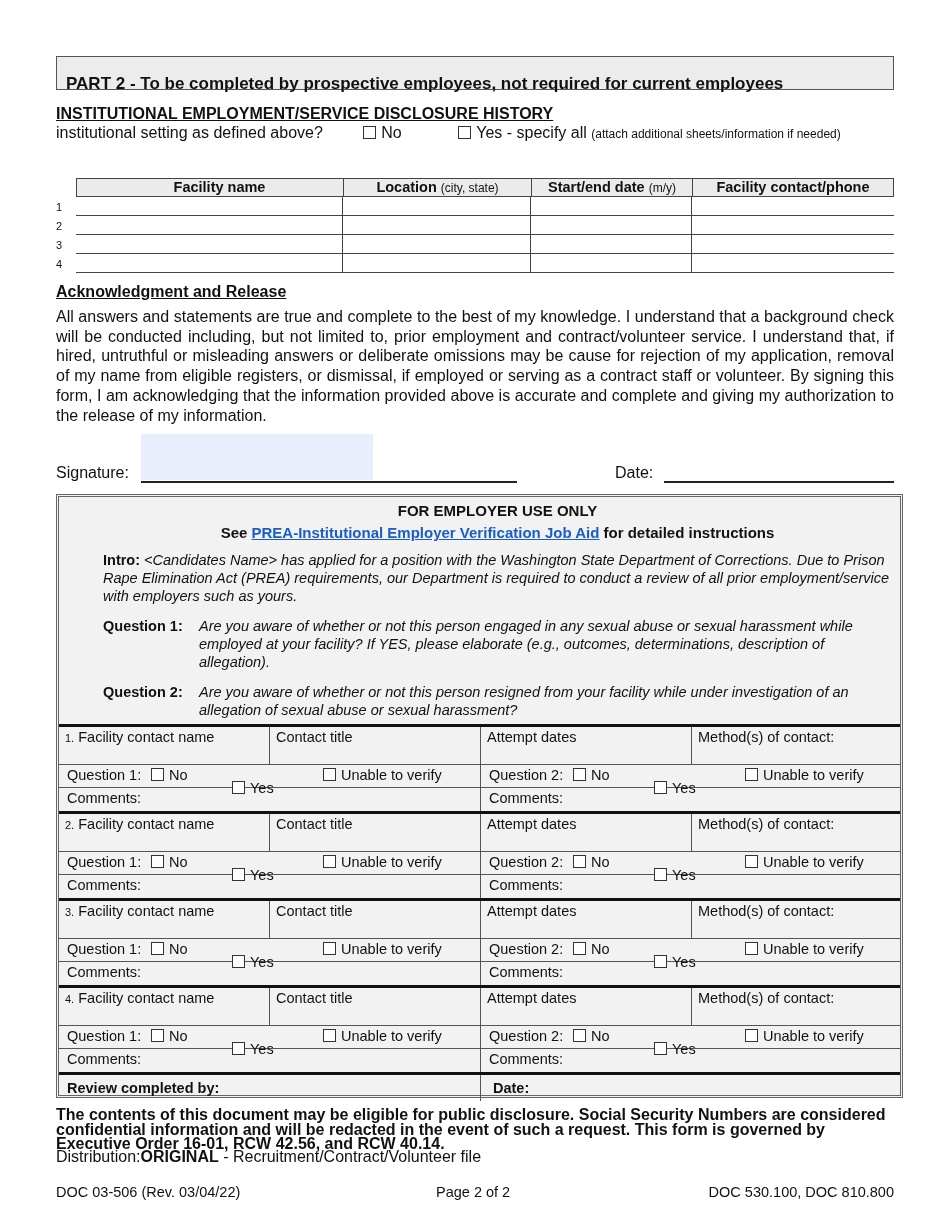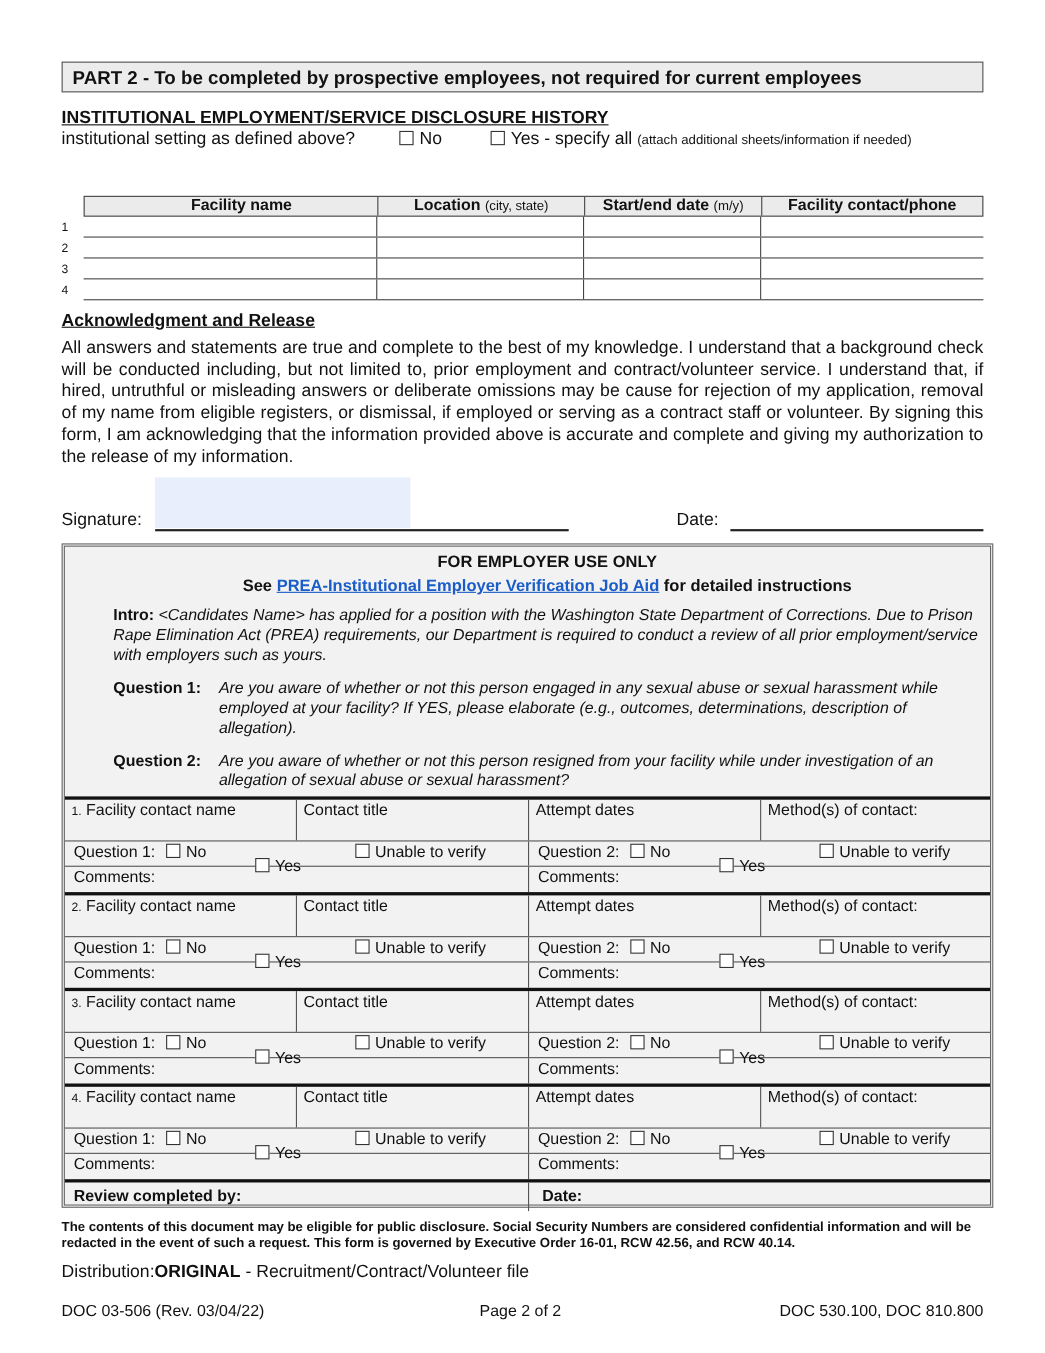--- a/index.html
+++ b/index.html
@@ -1,20 +1,20 @@
 <!DOCTYPE html>
 <html><head>
 <meta charset="utf-8">
 <style>
   * { box-sizing: border-box; margin: 0; padding: 0; }
   html, body { width: 950px; height: 1230px; background: #ffffff; }
   body { font-family: "Liberation Sans", sans-serif; color: #111; font-size: 15.5px; position: relative; }
   .page { position: absolute; left: 56px; top: 56px; width: 838px; }
 
-  .part-header { border: 1px solid #555; background: #ececec; height: 28px; padding: 3px 9px; font-weight: bold; font-size: 17px; line-height: 22px; }
+  .part-header { border: 1px solid #555; background: #ececec; height: 28px; padding: 16px 9px; font-weight: bold; font-size: 17px; line-height: 22px; }
 
   .section-title { margin-top: 15px; font-weight: bold; font-size: 16px; text-decoration: underline; line-height: 18px; }
   .para { font-size: 16px; line-height: 19.5px; }
   .small { font-size: 12px; }
   .cb { display: inline-block; width: 13px; height: 13px; border: 1px solid #333; vertical-align: -1px; margin-right: 5px; background: #fff; }
   .q-line span.opt { margin-left: 36px; }
   .hist-grid { position: absolute; left: 20px; top: 122px; width: 818px; }
   .hist-head { display: flex; height: 19px; border: 1px solid #444; background: #ebebeb; }
   .hist-head div { border-right: 1px solid #444; text-align: center; font-weight: bold; font-size: 14.5px; line-height: 17px; }
   .hist-head div:last-child { border-right: none; }
@@ -58,37 +58,37 @@
   .blk-r3 { display: flex; height: 23px; }
   .blk-r3 .half { width: 422px; border-right: 1px solid #555; padding: 2px 8px; font-size: 14.5px; }
   .blk-r3 .half:last-child { border-right: none; flex: 1; }
   .opt-no { position: absolute; left: 92px; top: 2px; }
   .opt-yes { position: absolute; left: 173px; top: 2px; margin-top: 13px; }
   .opt-uv { position: absolute; left: 264px; top: 2px; }
   .review { display: flex; height: 29px; border-top: 3px solid #111; }
   .review div { width: 422px; border-right: 1px solid #555; padding: 5px 8px; font-weight: bold; font-size: 14.5px; }
   .review div:last-child { border-right: none; flex: 1; padding-left: 12px; }
 
-  .disclosure { position: absolute; left: 0; top: 1052px; width: 838px; font-weight: bold; font-size: 12px; line-height: 14.5px; }
+  .disclosure { position: absolute; left: 0; top: 1052px; width: 838px; font-weight: bold; font-size: 16px; line-height: 14.5px; }
   .distribution { position: absolute; left: 0; top: 1092px; font-size: 16px; }
   .footer { position: absolute; left: 0; top: 1128px; width: 838px; display: flex; justify-content: space-between; font-size: 14.5px; }
   .footer .center { position: absolute; left: 380px; }
 </style>
 </head>
 <body>
 
 <div class="page">
 
   <div class="part-header">PART 2 - To be completed by prospective employees, not required for current employees</div>
 
   <div class="section-title">INSTITUTIONAL EMPLOYMENT/SERVICE DISCLOSURE HISTORY</div>
   <div class="para q-line">
     <span>institutional setting as defined above?</span>
     <span class="opt"><span class="cb"></span><span>No</span></span>
-    <span class="opt" style="margin-left:40px"><span class="cb"></span><span>Yes - specify all</span> <span class="small">(attach additional sheets/information if needed)</span></span>
+    <span class="opt" style="margin-left:52px"><span class="cb"></span><span>Yes - specify all</span> <span class="small">(attach additional sheets/information if needed)</span></span>
   </div>
 
   <div class="hist-grid">
     <div class="hist-head">
       <div class="c1"><span>Facility name</span></div>
       <div class="c2"><span>Location</span> <span class="small" style="font-weight:normal">(city, state)</span></div>
       <div class="c3"><span>Start/end date</span> <span class="small" style="font-weight:normal">(m/y)</span></div>
       <div class="c4"><span>Facility contact/phone</span></div>
     </div>
     <div class="hist-row">

